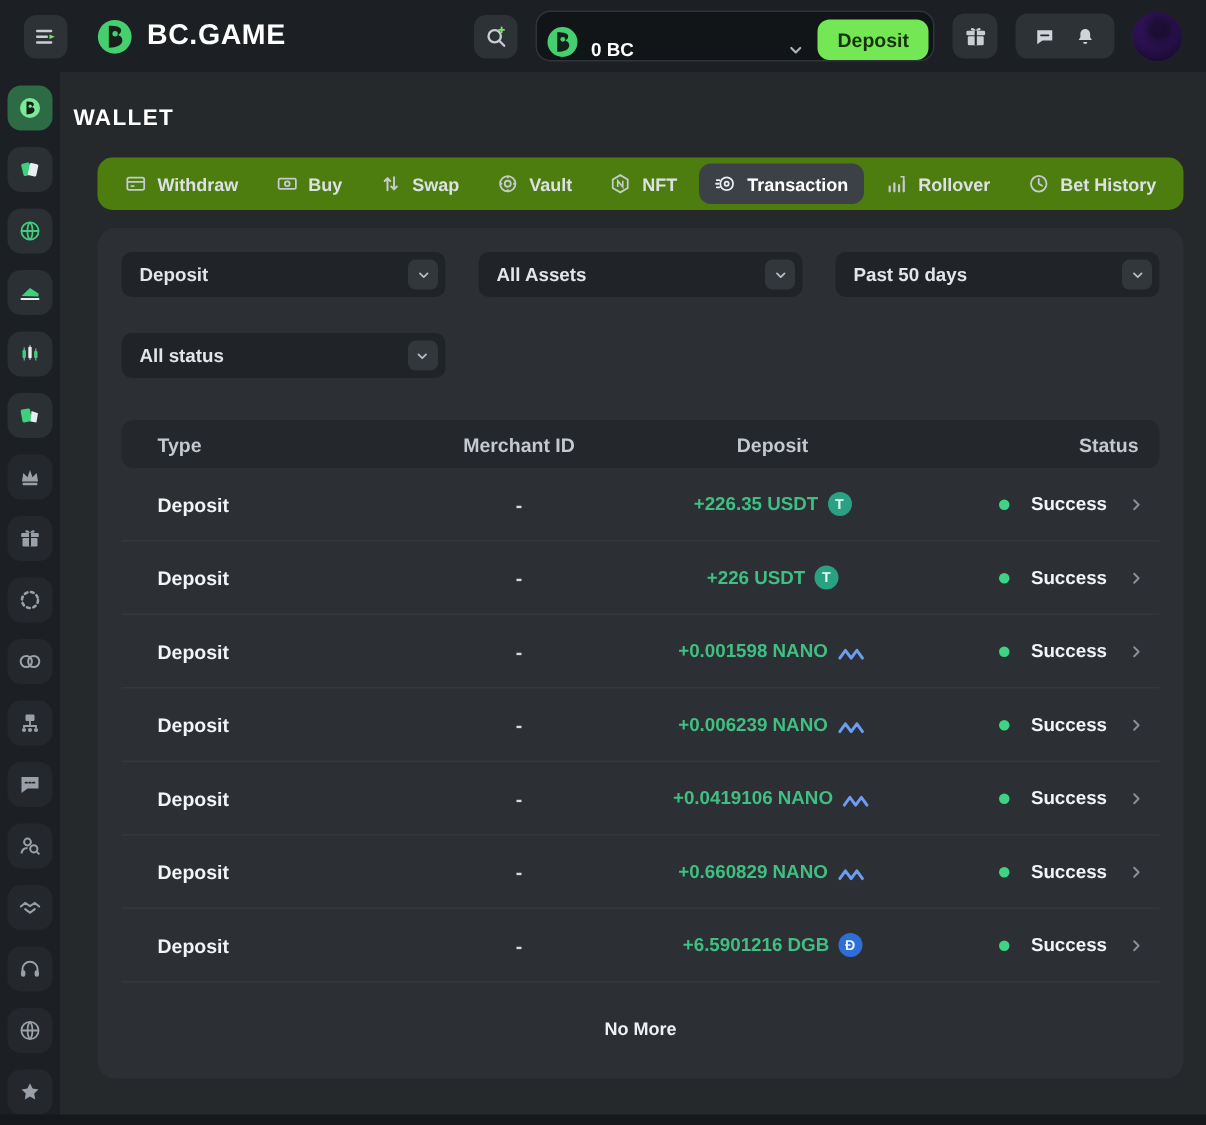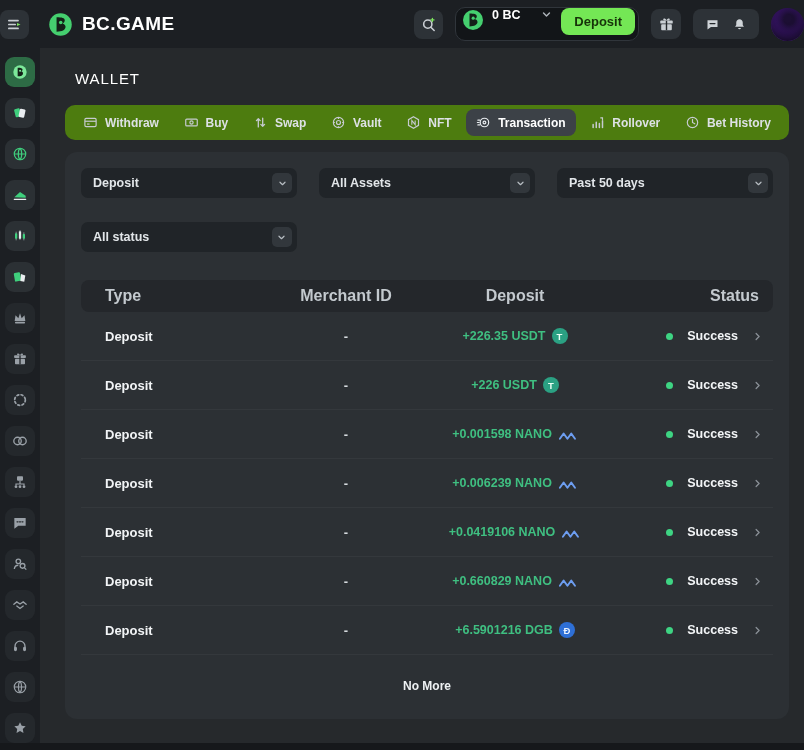--- a/index.html
+++ b/index.html
@@ -7,35 +7,35 @@
     width:804px;height:750px;overflow:hidden;position:relative;
     background:var(--bg,#26292c);
     font-family:"Liberation Sans","DejaVu Sans",sans-serif;
     -webkit-font-smoothing:antialiased;
   }
   .ic{display:block;}
   
   .topbar{
     position:absolute;left:0;top:0;width:804px;height:48px;
     background:#1c1f23;display:flex;align-items:center;
-    padding:0 0;box-sizing:border-box;gap:10px;z-index:5;
+    padding:0 16px;box-sizing:border-box;gap:10px;z-index:5;
   }
   .tb-btn{
     width:29px;height:29px;border-radius:8px;background:#2d3237;
     display:flex;align-items:center;justify-content:center;color:#c9ced3;
     flex:none;cursor:pointer;
   }
   .tb-btn .ic{width:17px;height:17px;}
   .logo{display:flex;align-items:center;gap:8px;margin-left:8px;cursor:pointer;}
   .logo .ic{width:27px;height:27px;color:#45cf6f;}
   .logo-text{color:#fff;font-size:19px;font-weight:900;letter-spacing:.4px;}
   .tb-right{margin-left:auto;display:flex;align-items:center;gap:12px;}
   .pill{
-    width:184px;height:34px;box-sizing:border-box;border:1.5px solid #30353b;
-    background:#121518;border-radius:10px;display:flex;align-items:flex-start;
+    width:266px;height:34px;box-sizing:border-box;border:1.5px solid #30353b;
+    background:#121518;border-radius:10px;display:flex;align-items:flex-end;
     padding:0 3px 0 5px;cursor:pointer;
   }
   .pill .coin{width:24px;height:24px;color:#45cf6f;flex:none;}
   .pill-amt{color:#fff;font-size:12.5px;font-weight:800;margin-left:7px;}
   .pill-chev{margin-left:auto;width:13px;height:13px;color:#aeb4ba;flex:none;}
   .dep-btn{
     margin-left:8px;height:27px;padding:0 13px;border-radius:8px;border:none;
     background:var(--accent,#74e755);color:#173209;font-size:13px;font-weight:800;
     font-family:inherit;display:flex;align-items:center;cursor:pointer;flex:none;
   }
@@ -57,21 +57,21 @@
   .sb-btn{
     width:30px;height:30px;border-radius:9px;background:#24282c;flex:none;
     display:flex;align-items:center;justify-content:center;margin-bottom:11px;cursor:pointer;
   }
   .sb-btn .ic{width:16px;height:16px;}
   .sb-btn.g1{background:#2b3034;color:#4ecd7c;}
   .sb-btn.g2,.sb-btn.g3{color:#99a0a7;}
   .sb-btn.active{background:#2d6b45;color:#7ce89a;}
   
   .page{position:absolute;left:40px;top:48px;width:764px;height:702px;background:var(--bg,#26292c);}
-  .page-title{margin:22px 0 0 35px;color:#fff;font-size:15px;font-weight:400;letter-spacing:.9px;}
+  .page-title{margin:22px 0 0 9px;color:#fff;font-size:15px;font-weight:700;letter-spacing:.9px;}
   .tabbar{
     margin:18px 15px 0 25px;height:35px;border-radius:10px;background:#4d7c0f;
     display:flex;align-items:center;justify-content:space-between;padding:0 8px;box-sizing:border-box;
   }
   .tab{
     display:flex;align-items:center;gap:7px;padding:6px 10px;border-radius:8px;
     color:#dde1e5;font-size:12px;font-weight:700;cursor:pointer;white-space:nowrap;
   }
   .tab .ic{width:15px;height:15px;color:#c6cbd0;}
   .tab.active{background:#3c4147;color:#fff;}
@@ -89,21 +89,21 @@
   .filt-row.single .dd{flex:none;width:calc((100% - 44px)/3);}
   .dd-label{font-size:12.5px;font-weight:700;color:#e2e6e9;}
   .dd-chev{
     margin-left:auto;width:20px;height:20px;border-radius:5px;background:#32373c;
     display:flex;align-items:center;justify-content:center;color:#b7bdc2;
   }
   .dd-chev .ic{width:11px;height:11px;}
   .grid4{display:grid;grid-template-columns:180px 170px 168px 1fr;align-items:center;}
   .thead{
     margin-top:28px;height:32px;background:#24272b;border-radius:8px;
-    color:#c3c9ce;font-size:16px;font-weight:700;
+    color:#c3c9ce;font-size:13px;font-weight:700;
   }
   .thead .c1{padding-left:24px;}
   .c2,.c3{text-align:center;}
   .c4{text-align:right;padding-right:14px;}
   .trow{height:48px;border-bottom:1px solid #34383c;cursor:pointer;}
   .cell-type{padding-left:24px;color:#f2f4f6;font-size:13px;font-weight:800;}
   .cell-merch{text-align:center;color:#d7dbdf;font-size:13px;font-weight:800;}
   .cell-amt{display:flex;align-items:center;justify-content:center;gap:6px;
     color:var(--amount,#3fbf81);font-size:12.5px;font-weight:800;}
   .badge{width:16px;height:16px;border-radius:50%;display:inline-flex;align-items:center;

